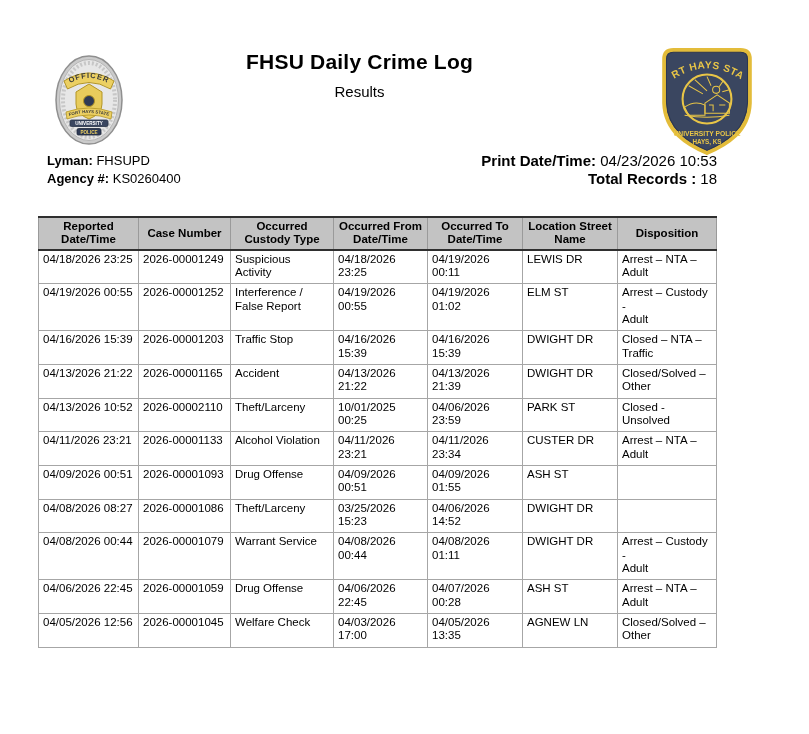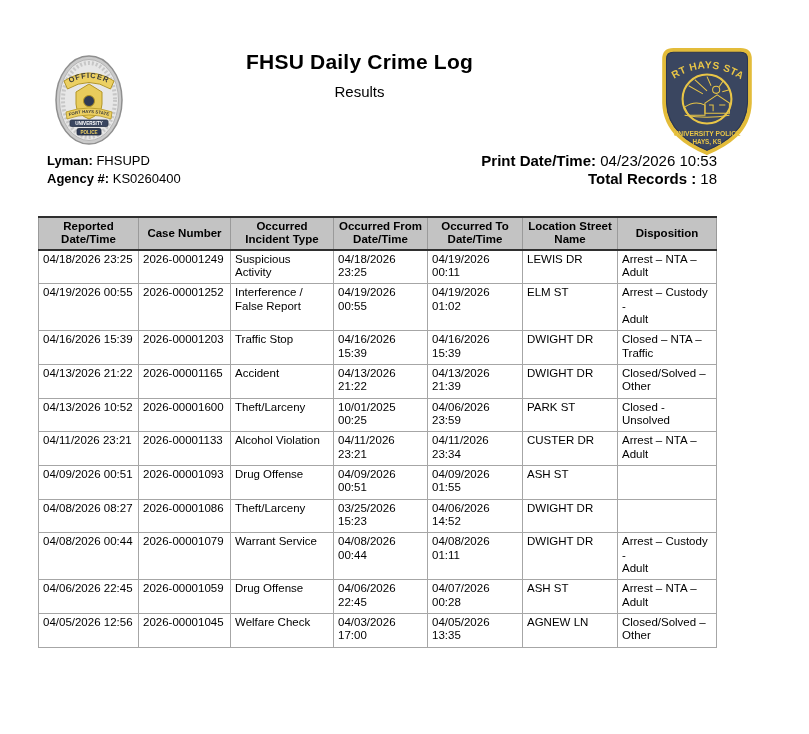--- a/index.html
+++ b/index.html
@@ -119,21 +119,21 @@
         <col class="c5">
         <col class="c6">
         <col class="c7">
     </colgroup>
     <thead>
       <tr>
         <th>Reported
 Date/Time</th>
         <th>Case Number</th>
         <th>Occurred
-Incident Type</th>
+Custody Type</th>
         <th>Occurred From
 Date/Time</th>
         <th>Occurred To
 Date/Time</th>
         <th>Location Street
 Name</th>
         <th>Disposition</th>
       </tr>
     </thead>
     <tbody>
@@ -173,21 +173,21 @@
       <td>2026-00001165</td>
       <td>Accident</td>
       <td>04/13/2026 21:22</td>
       <td>04/13/2026 21:39</td>
       <td>DWIGHT DR</td>
       <td>Closed/Solved –
 Other</td>
     </tr>
         <tr>
       <td>04/13/2026 10:52</td>
-      <td>2026-00001600</td>
+      <td>2026-00002110</td>
       <td>Theft/Larceny</td>
       <td>10/01/2025 00:25</td>
       <td>04/06/2026 23:59</td>
       <td>PARK ST</td>
       <td>Closed - Unsolved</td>
     </tr>
         <tr>
       <td>04/11/2026 23:21</td>
       <td>2026-00001133</td>
       <td>Alcohol Violation</td>

